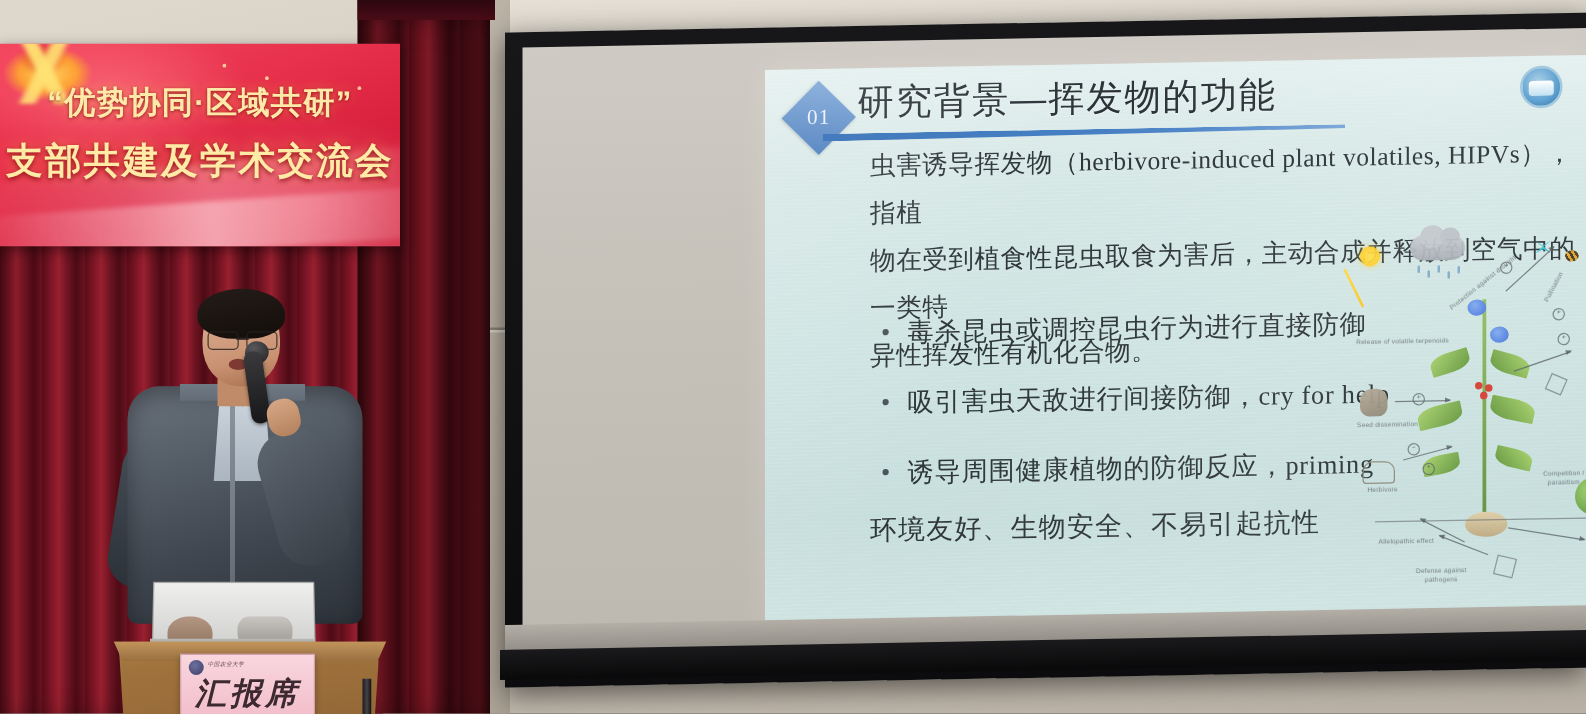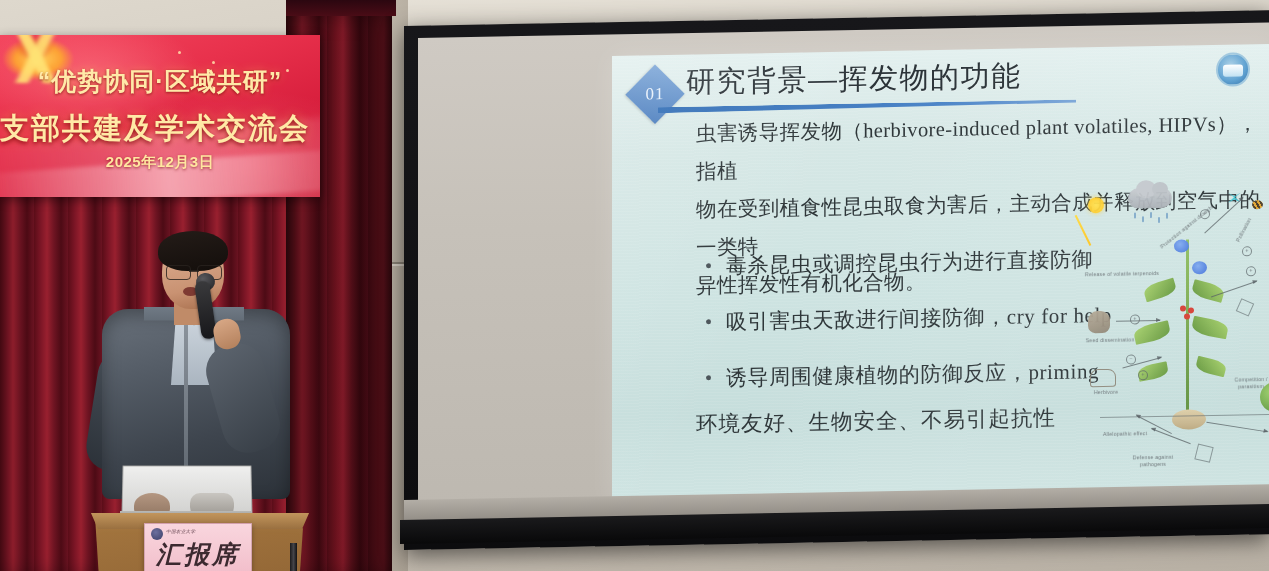--- a/index.html
+++ b/index.html
@@ -43,21 +43,21 @@
     background:
       linear-gradient(62deg, rgba(255,228,120,0) 36%, rgba(255,226,116,.95) 40%, rgba(255,226,116,.95) 48%, rgba(255,228,120,0) 52%),
       linear-gradient(118deg, rgba(255,228,120,0) 36%, rgba(255,226,116,.9) 41%, rgba(255,226,116,.9) 48%, rgba(255,228,120,0) 53%);
     filter:blur(1.1px);}
   .emblem-red{position:absolute;left:18px;top:4px;width:40px;height:30px;
     background:radial-gradient(ellipse at 50% 50%, rgba(214,30,48,.85), rgba(214,30,48,0) 70%);filter:blur(1.4px);}
 
   .banner-line1{position:absolute;left:0;top:30px;width:320px;text-align:center;
     font-family:"Liberation Sans",sans-serif;font-weight:700;font-size:25px;letter-spacing:1px;
     color:#ffe9a8;text-shadow:0 1px 3px rgba(120,0,10,.75),0 0 10px rgba(255,200,90,.45);}
-  .banner-line2{position:absolute;left:0;top:74px;width:320px;text-align:left;
+  .banner-line2{position:absolute;left:0;top:74px;width:320px;text-align:center;
     font-weight:700;font-size:29px;letter-spacing:2px;
     color:#ffeaa6;text-shadow:0 2px 4px rgba(120,0,10,.8),0 0 12px rgba(255,200,90,.45);}
   .banner-date{position:absolute;left:0;top:118px;width:320px;text-align:center;
     font-weight:700;font-size:15px;letter-spacing:.5px;
     color:#ffe6a0;text-shadow:0 1px 3px rgba(120,0,10,.7);}
 
   
   .curtain{position:absolute;top:0;height:571px;
     background:
       repeating-linear-gradient(90deg,
@@ -275,21 +275,20 @@
     <div class="banner-sparkle" style="left:256px;top:54px"></div>
     <div class="banner-sparkle" style="left:286px;top:34px"></div>
     <div class="banner-sparkle" style="left:178px;top:16px"></div>
     <div class="banner-sparkle" style="left:300px;top:92px"></div>
     <div class="party-emblem">
       <div class="emblem-red"></div>
       <div class="emblem-shape"></div>
     </div>
     <div class="banner-line1">“优势协同·区域共研”</div>
     <div class="banner-line2">支部共建及学术交流会</div>
-    <div class="banner-date">2025年12月3日</div>
   </div>
 
   <div class="screen-frame"></div>
   <div class="screen-surface"></div>
 
   <div class="slide">
     <div class="slide-scan"></div>
 
     <div class="slide-logo"></div>
 

